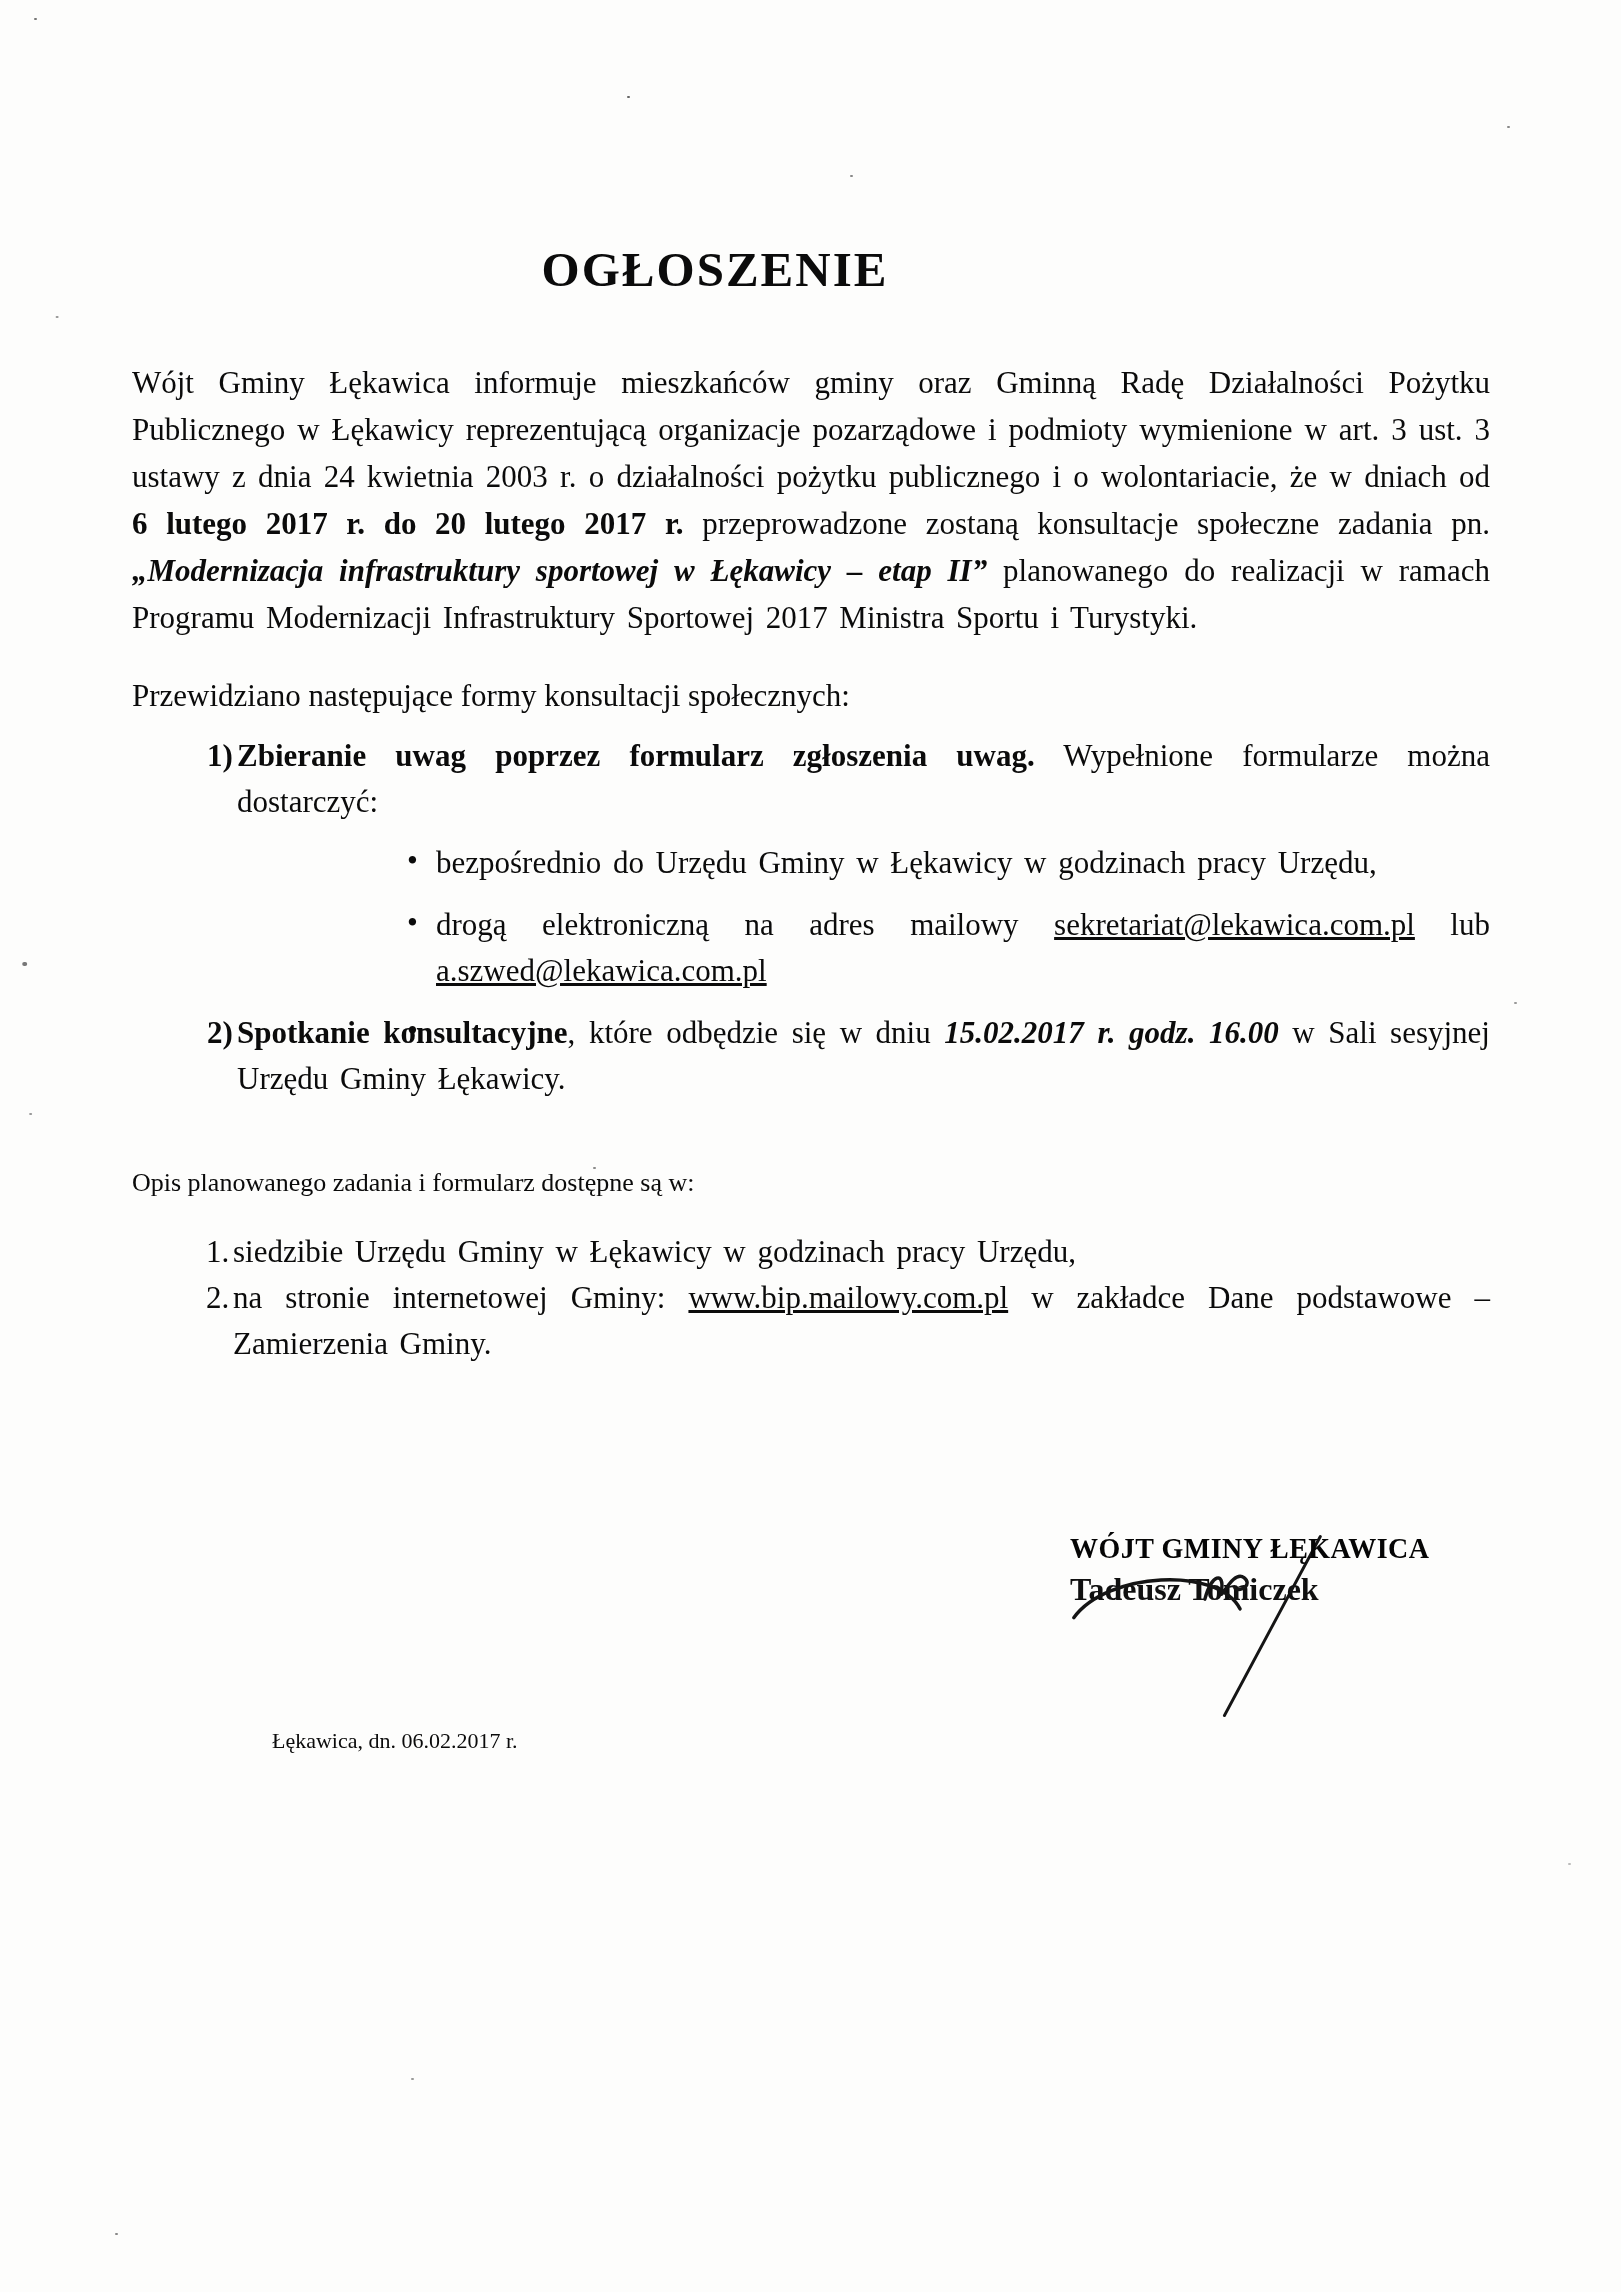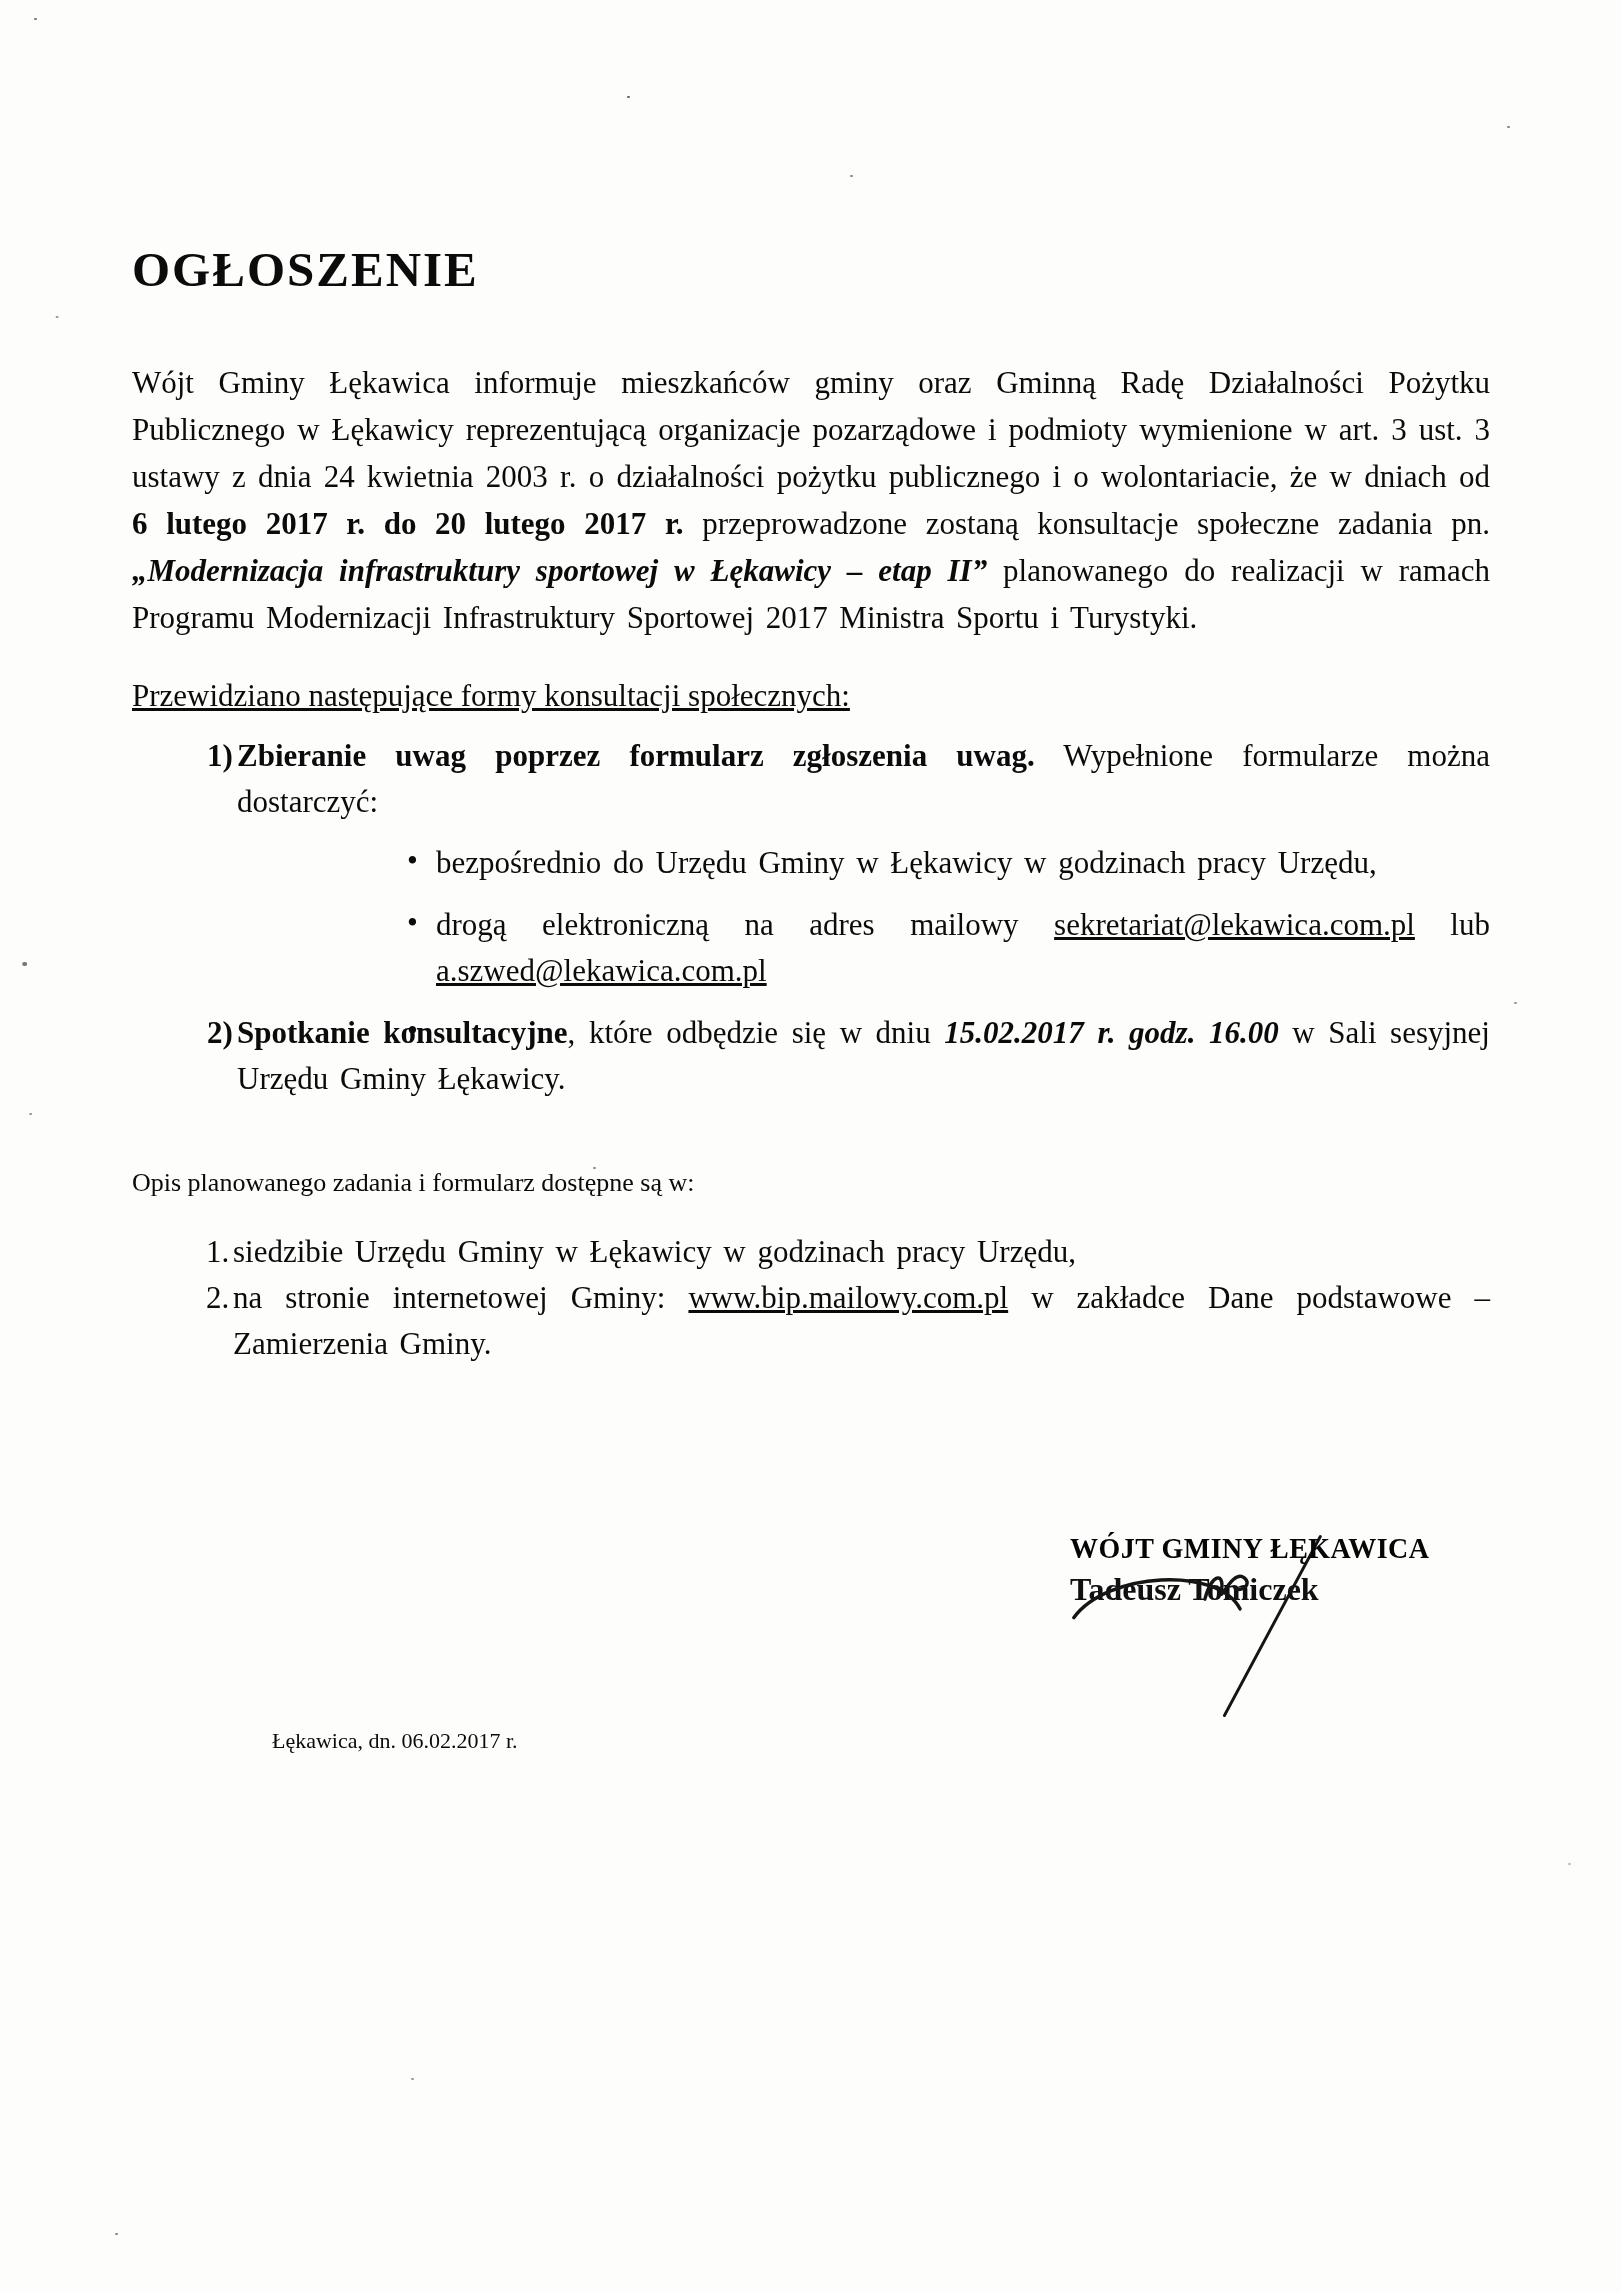--- a/index.html
+++ b/index.html
@@ -3,31 +3,30 @@
 <meta charset="utf-8">
 <style>
   html,body{margin:0;padding:0}
   body{
     width:1621px;height:2293px;position:relative;overflow:hidden;
     background:#fdfdfc;color:#0b0b0b;
     font-family:"Liberation Serif", serif;
   }
   .content{padding:0 131px 0 132px}
   .doc-title{
-    margin-top:241px;width:1166px;text-align:left;
+    margin-top:241px;width:1166px;text-align:center;
     font-size:49px;font-weight:bold;letter-spacing:2px;
   }
   .para{
     margin-top:61px;font-size:31px;line-height:47px;
     text-align:justify;word-spacing:3.9px;
   }
   b.bi{font-weight:bold;font-style:italic}
   .heading-underline{
     margin-top:22px;font-size:31px;line-height:47px;
-    text-decoration:underline;
   }
   .olist{margin-top:13.7px}
   .li1{
     position:relative;padding-left:105px;margin-top:13.7px;
     font-size:31px;line-height:46px;text-align:justify;word-spacing:3.9px;
   }
   .li1 > .num{position:absolute;left:75px;top:0;font-weight:bold}
   .bullets{margin-top:15.7px}
   .bullet{
     position:relative;padding-left:199px;margin-bottom:15.7px;

